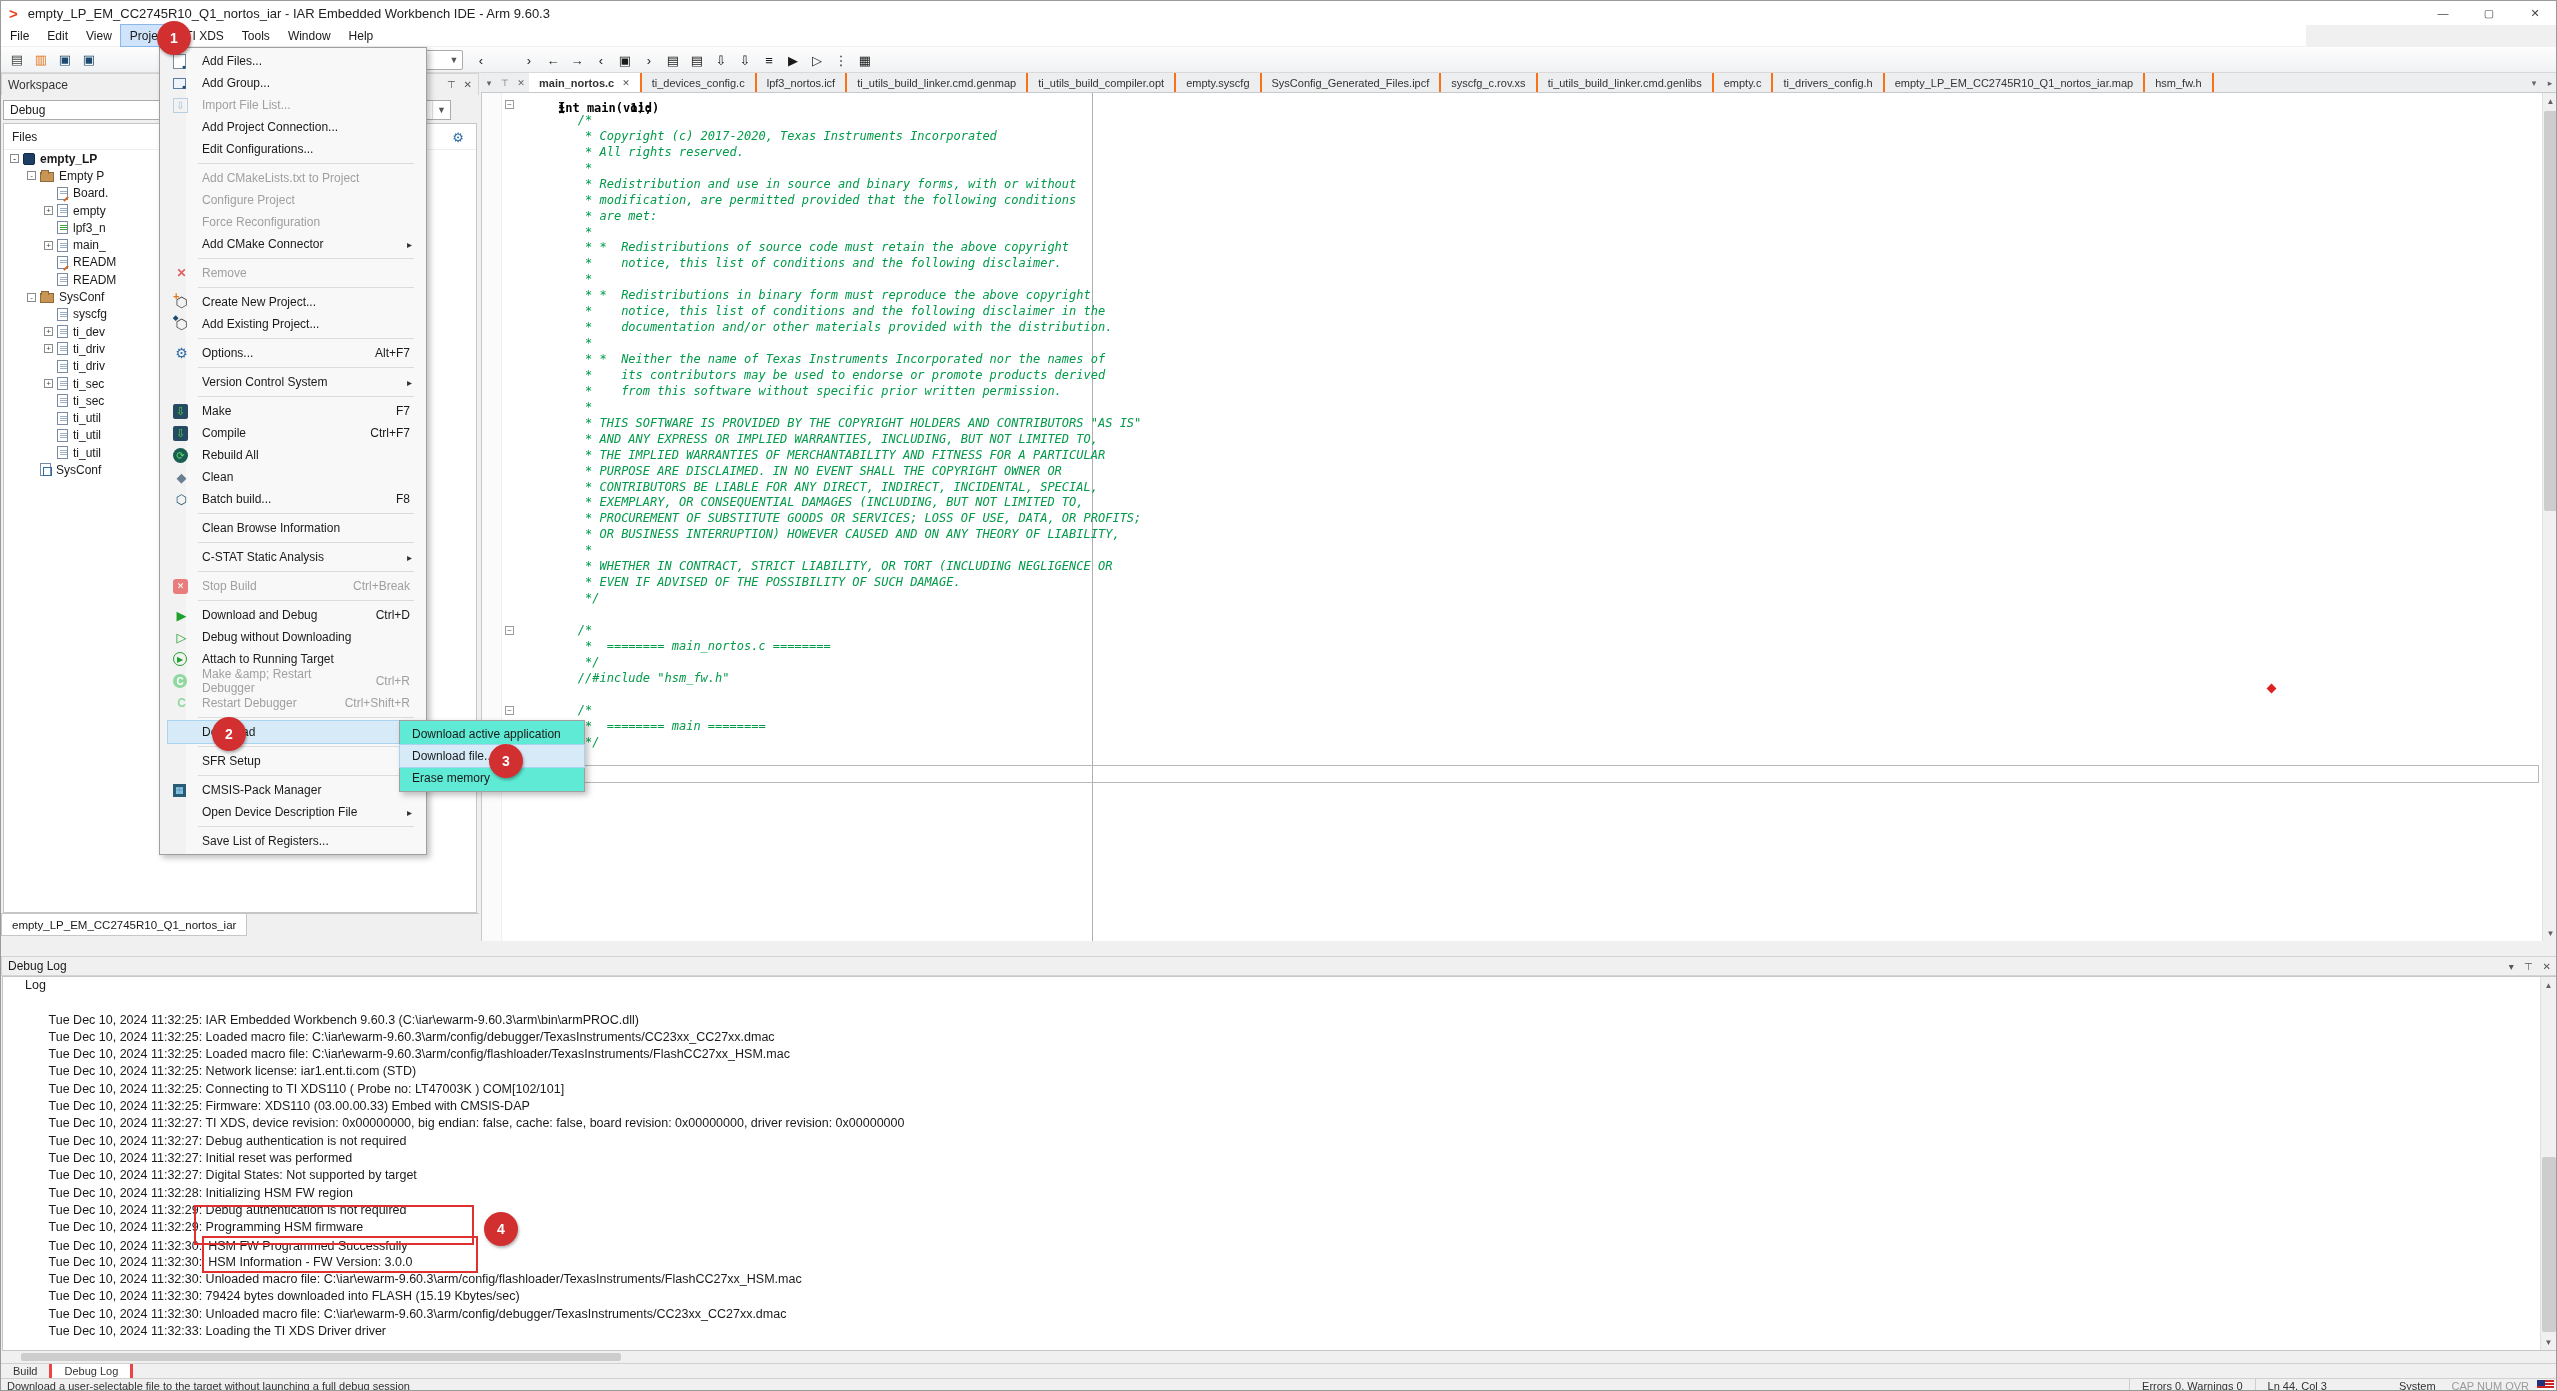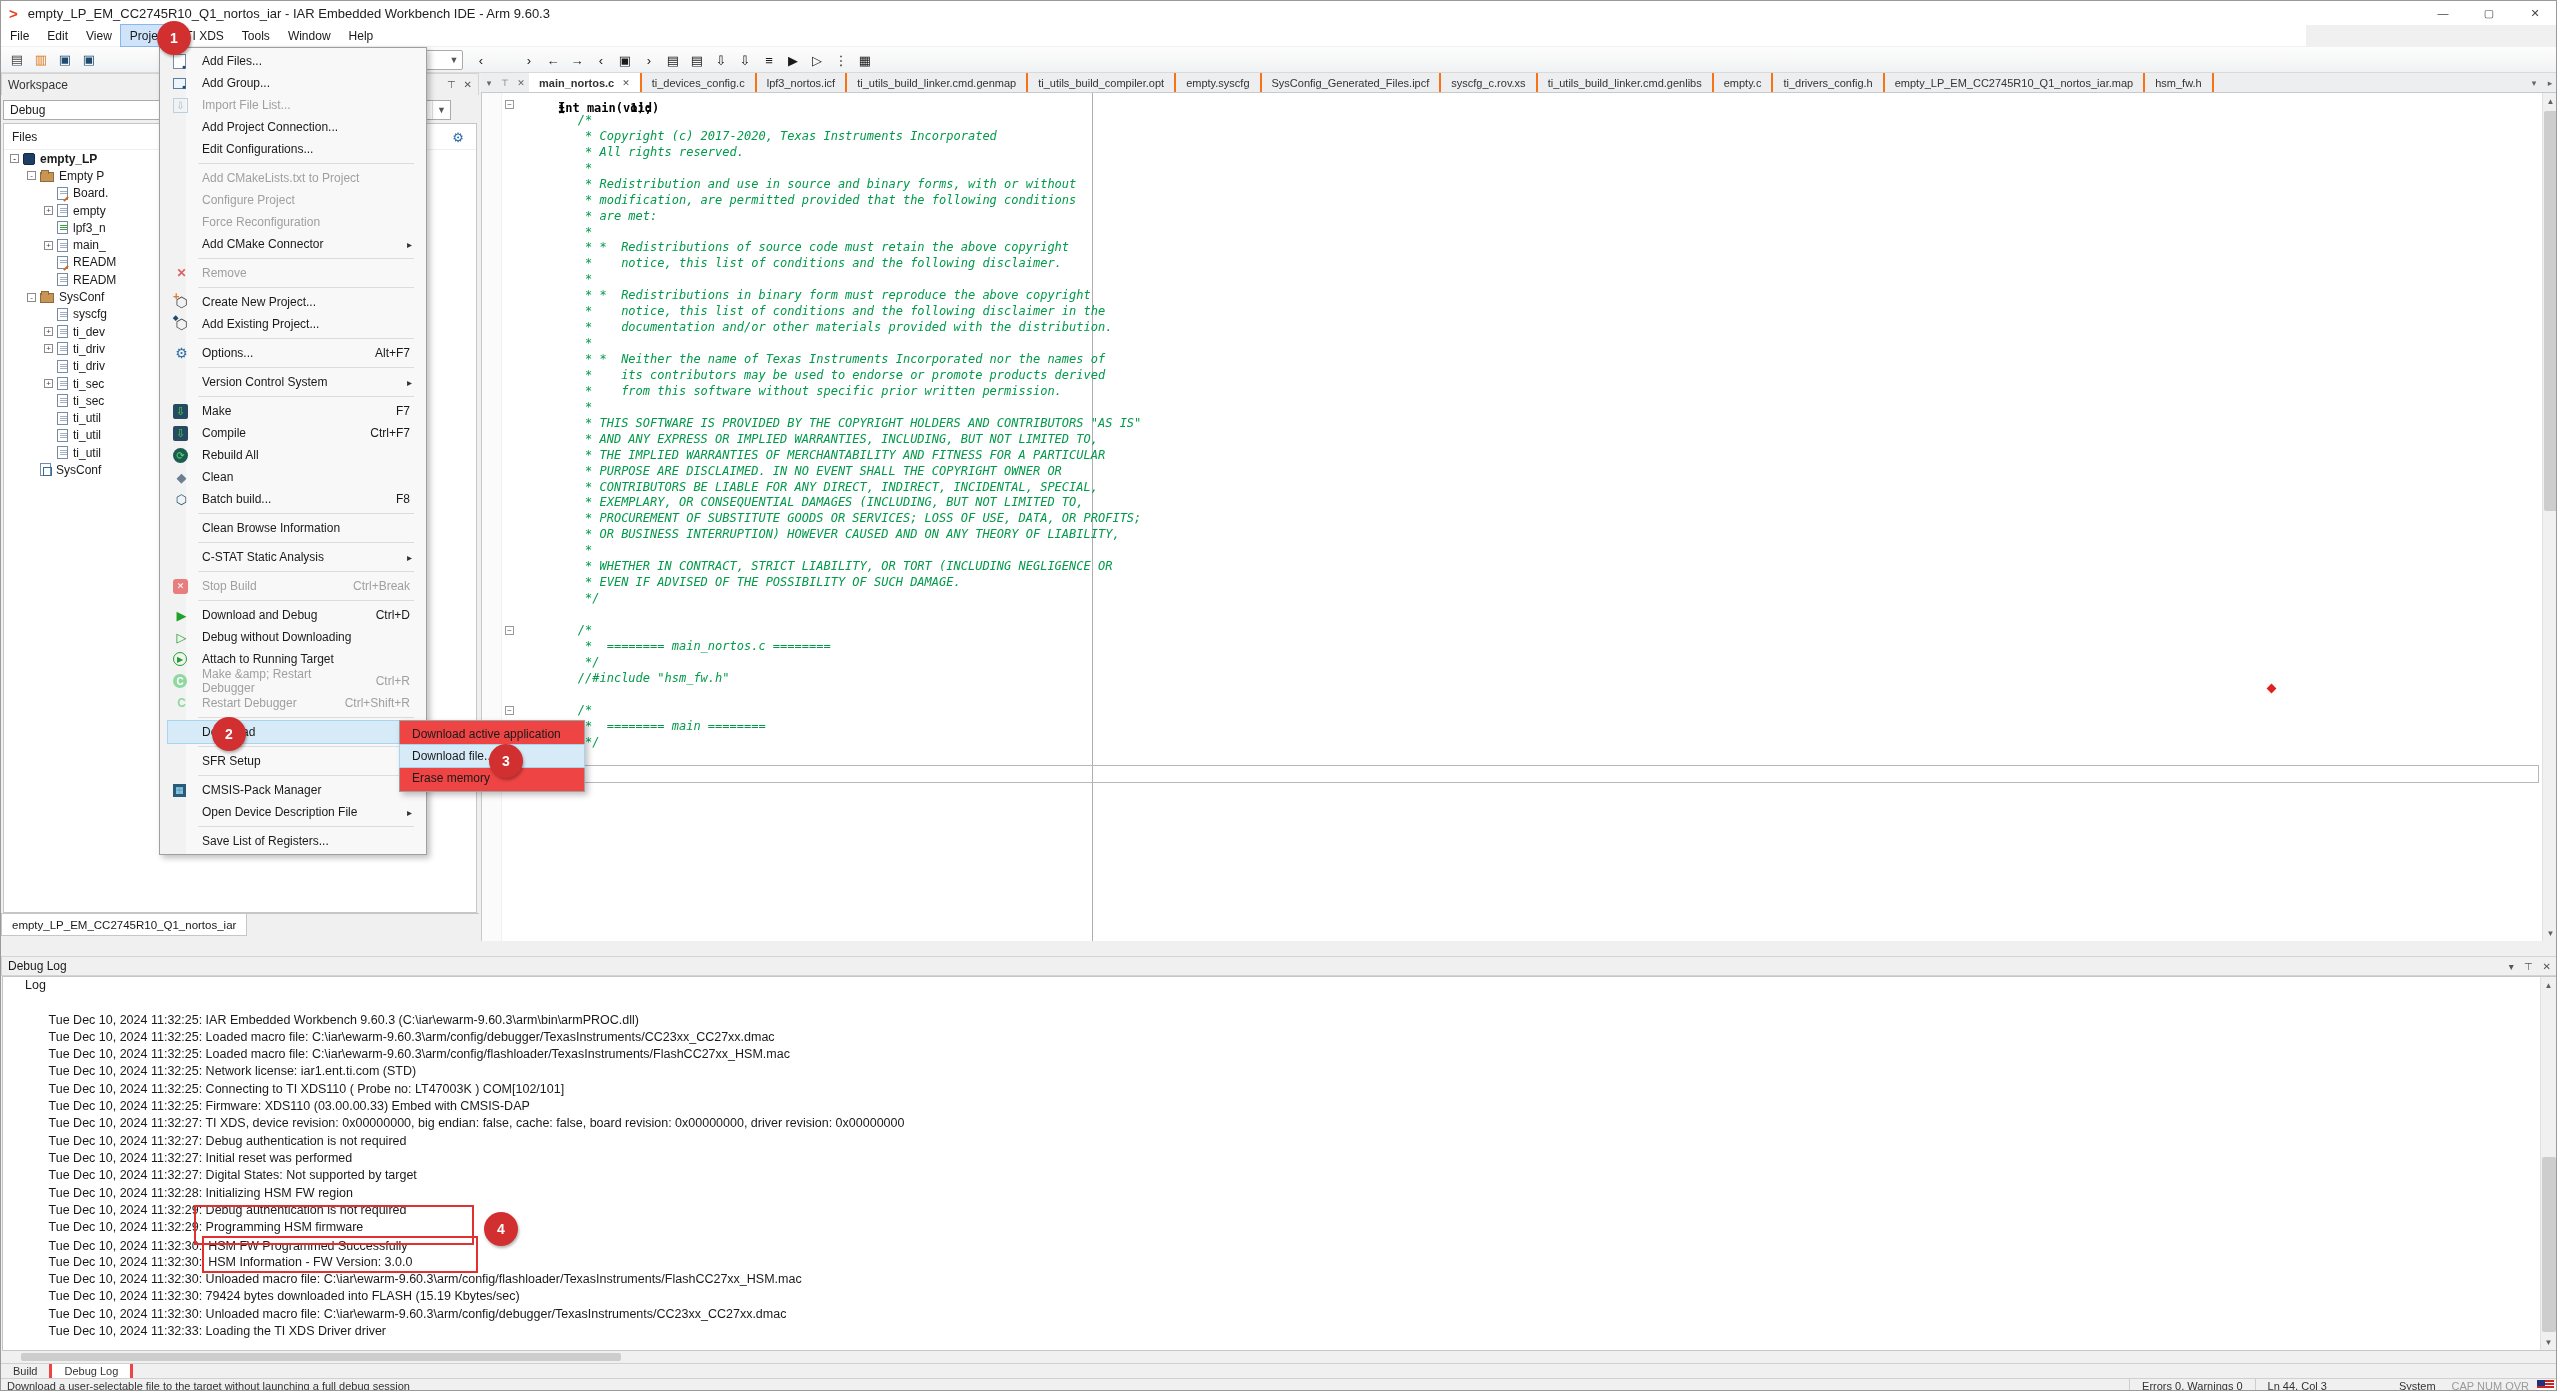--- a/index.html
+++ b/index.html
@@ -175,21 +175,21 @@
   .mic.ic-clean { color:#6b7f93; font-size:13px; }
   .mic.ic-batch { color:#2a5c78; font-size:13px; }
   .mic.ic-stop { background:#e87d7d; color:#fff; border-radius:3px; width:15px; height:15px; font-size:9px; }
   .mic.ic-play { color:#1fa02c; font-size:13px; }
   .mic.ic-play-o { color:#1fa02c; font-size:13px; }
   .mic.ic-attach { color:#1fa02c; border:1px solid #1fa02c; border-radius:50%; width:14px; height:14px; font-size:8px; }
   .mic.ic-restart1 { background:#8fd8a0; color:#fff; border-radius:50%; width:14px; height:14px;
              font-size:10px; font-weight:bold; }
   .mic.ic-restart2 { color:#8fd8a0; font-weight:bold; font-size:12px; }
   .mic.ic-cmsis { background:#2a5c78; color:#9fe0ff; width:13px; height:13px; font-size:9px; }
-  .submenu { position:absolute; left:398px; top:719px; width:186px; background:#ef4444;
+  .submenu { position:absolute; left:398px; top:719px; width:186px; background:#5eead4;
              border:1px solid #a0a0a0; box-shadow:3px 3px 6px rgba(0,0,0,.25); z-index:55; padding:2px 0; }
   .smi { height:22px; display:flex; align-items:center; padding-left:12px; font-size:12px; }
   .smi.hl { background:#d6ebf7; outline:1px solid #a8d4ef; }
 
   
   .ann-circle { position:absolute; width:34px; height:34px; border-radius:50%; background:#d23030;
                 color:#fff; display:flex; align-items:center; justify-content:center;
                 font-size:14px; font-weight:bold; z-index:90; box-shadow:1px 2px 3px rgba(0,0,0,.3); }
   .ann-box { position:absolute; z-index:85; border:2px solid #e03030; }
 </style>

